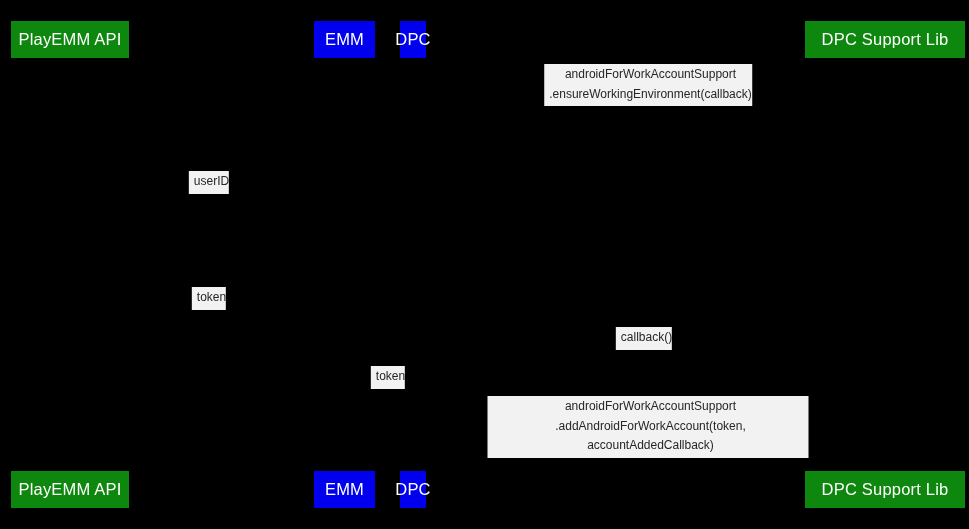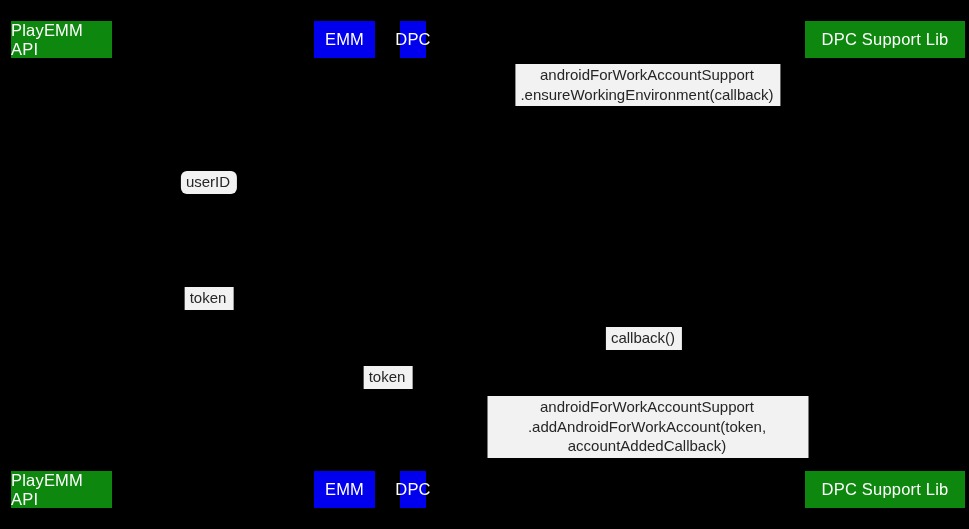--- a/index.html
+++ b/index.html
@@ -25,41 +25,41 @@
     height: 37px;
     display: flex;
     align-items: center;
     justify-content: center;
     color: #ffffff;
     font-size: 16.5px;
     letter-spacing: 0.2px;
   }
   .actor-green { background: #0d870d; }
   .actor-blue  { background: #0000ee; }
-  .a-playemm { left: 11px;  width: 101px; }
+  .a-playemm { left: 11px;  width: 118px; }
   .a-emm     { left: 314px; width: 61px;  }
   .a-dpc     { left: 400px; width: 26px;  }
   .a-dpcsl   { left: 805px; width: 160px; }
   .row-top    { top: 21px;  }
   .row-bottom { top: 471px; }
   
   .msg {
     position: absolute;
     transform: translateX(-50%);
     background: #f2f2f2;
     color: #262626;
-    font-size: 15px;
+    font-size: 12px;
     line-height: 19.5px;
-    padding: 1px 7px 2px 5px;
+    padding: 1px 0 2px 5px;
     text-align: center;
     white-space: pre-line;
   }
   .m-ensure   { left: 648px; top: 64px;  }
   .m-insert   { left: 209px; top: 132px; }
-  .m-userid   { left: 209px; top: 171px; border-radius: 6px; }
+  .m-userid   { left: 209px; top: 171px; }
   .m-update   { left: 209px; top: 211px; }
   .m-gentoken { left: 210px; top: 247px; }
   .m-token1   { left: 209px; top: 287px; }
   .m-callback { left: 644px; top: 327px; text-align: center; }
   .m-token2   { left: 388px; top: 366px; }
   .m-addacct  { left: 648px; top: 396px; }
 </style>
 </head>
 <body>
 

